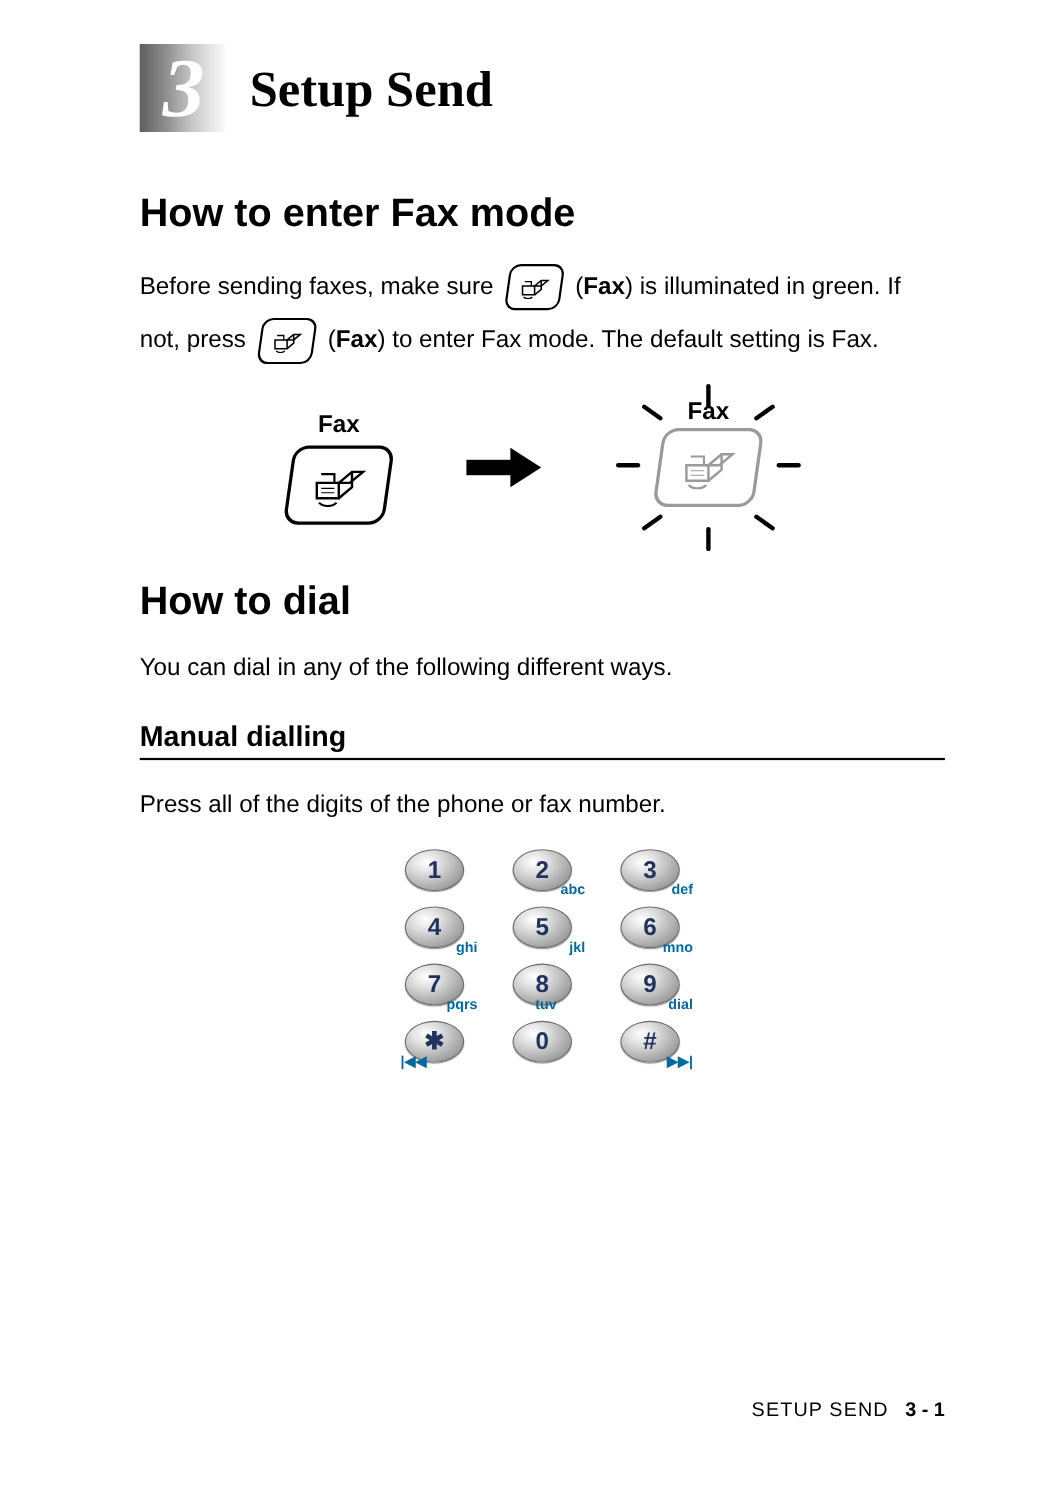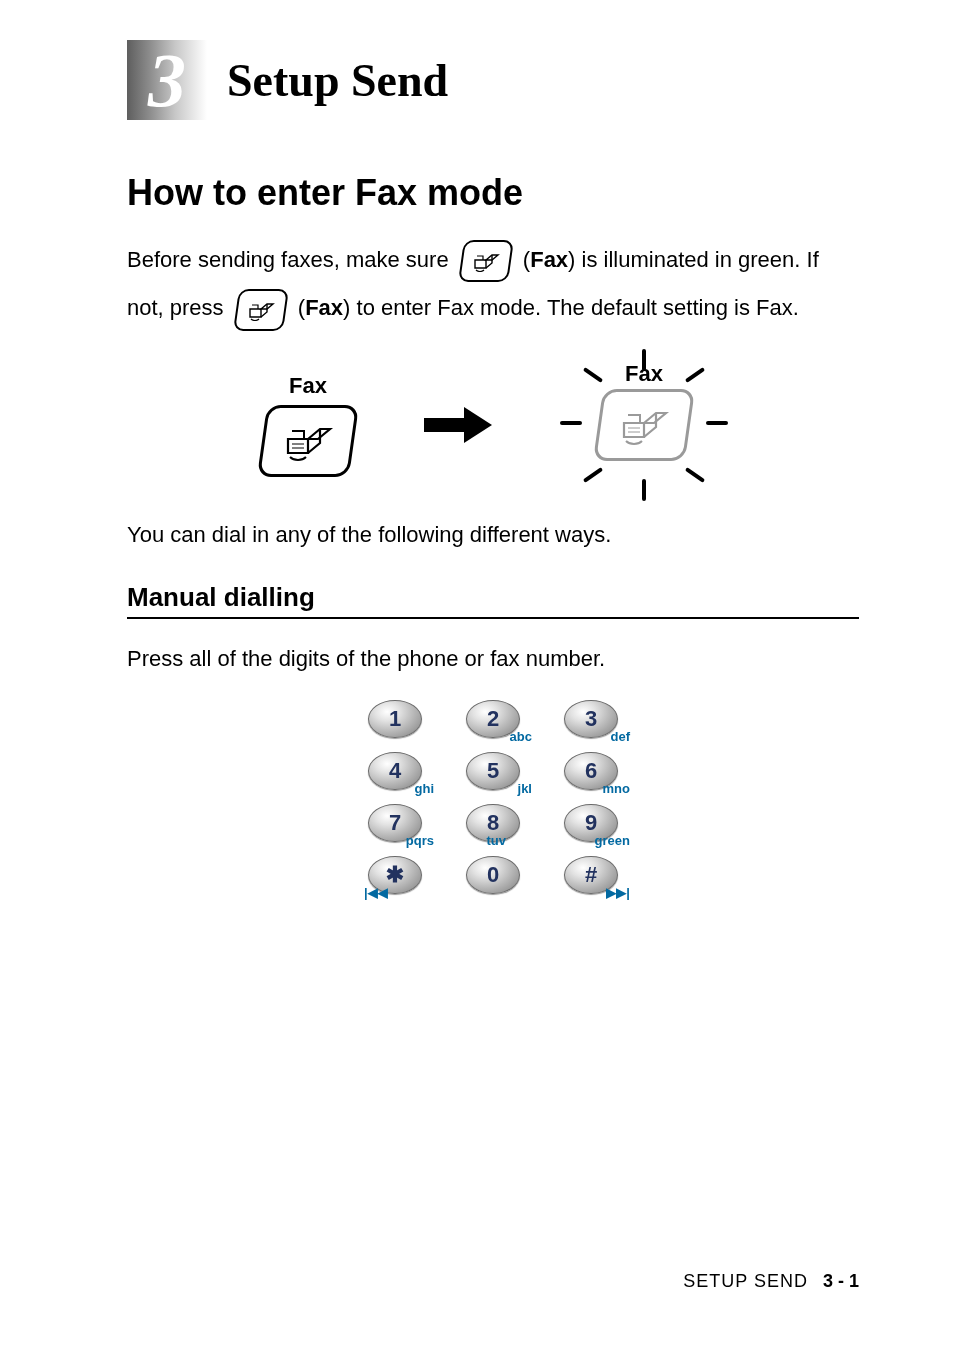--- a/index.html
+++ b/index.html
@@ -283,20 +283,21 @@
             <path d="M10 10 L22 10 L22 18" fill="none" stroke="#9a9a9a" stroke-width="2"></path>
             <path d="M8 36 C12 40 20 40 24 36" fill="none" stroke="#9a9a9a" stroke-width="2"></path>
             <line x1="10" y1="23" x2="22" y2="23" stroke="#9a9a9a" stroke-width="1"></line>
             <line x1="10" y1="27" x2="22" y2="27" stroke="#9a9a9a" stroke-width="1"></line>
           </svg>
         </span>
       </div>
     </div>
   </div>
 
+  <div class="section-h1" style="margin-top:30px">How to dial</div>
   <p class="body-text" style="line-height:1.6">You can dial in any of the following different ways.</p>
 
   <div class="sub-h2">Manual dialling</div>
   <div class="underline"></div>
   <p class="body-text" style="line-height:1.6">Press all of the digits of the phone or fax number.</p>
 
   <div class="keypad">
     <div class="key-row">
       <div class="key-cell">
           <div class="key-btn">
@@ -347,21 +348,21 @@
       <div class="key-cell">
           <div class="key-btn">
             <span class="key-digit">8</span>
           </div>
           <span class="key-sub center-sub">tuv</span>
         </div>
       <div class="key-cell">
           <div class="key-btn">
             <span class="key-digit">9</span>
           </div>
-          <span class="key-sub">green</span>
+          <span class="key-sub">dial</span>
         </div>
     </div>
     <div class="key-row">
       <div class="key-cell">
           <div class="key-btn">
             <span class="key-digit">✱</span>
           </div>
           <span class="key-sub left-sub">|◀◀</span>
         </div>
       <div class="key-cell">

